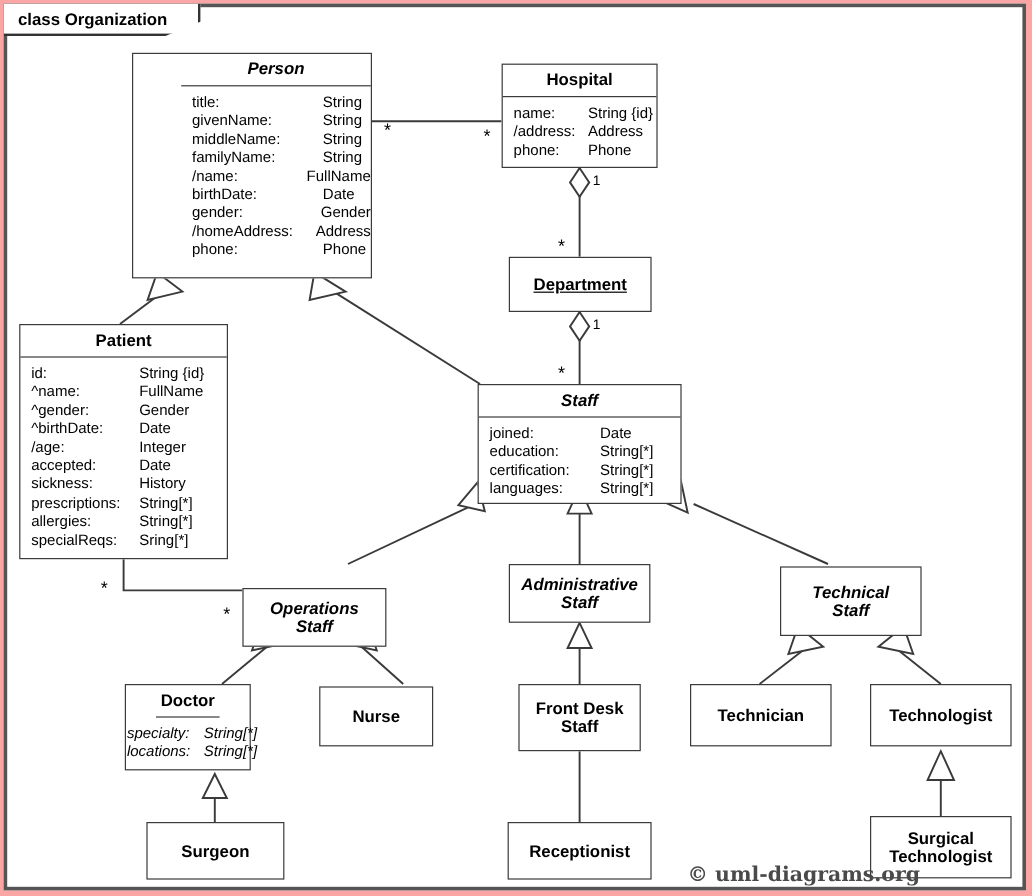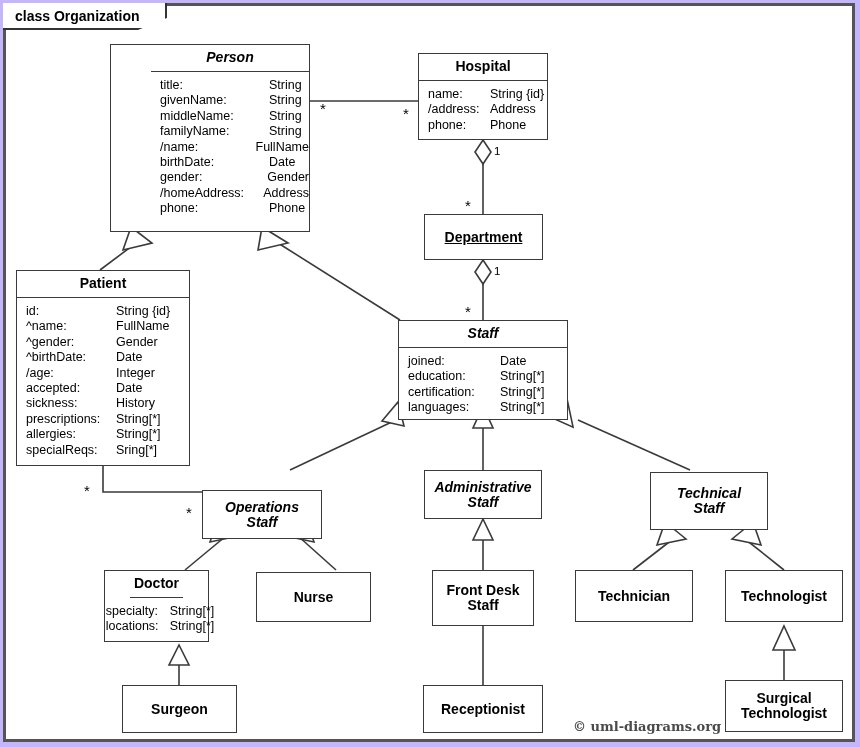--- a/index.html
+++ b/index.html
@@ -7,21 +7,21 @@
     padding: 0;
     background: #ffffff;
   }
   body {
     font-family: "Liberation Sans", sans-serif;
   }
   #canvas {
     position: relative;
     width: 860px;
     height: 747px;
-    background: #c4b5fd;
+    background: #fca5a5;
     overflow: hidden;
   }
   
   #frame {
     position: absolute;
     left: 3px;
     top: 3px;
     width: 852px;
     height: 739px;
     border: 3px solid #555555;
@@ -113,21 +113,21 @@
     line-height: 11px;
   }
   .mult.star {
     font-size: 15px;
     line-height: 9px;
   }
   
   #copyright {
     position: absolute;
     font-family: "DejaVu Serif", serif;
-    font-size: 13px;
+    font-size: 17px;
     font-weight: bold;
     color: #4a4a4a;
     white-space: nowrap;
     z-index: 6;
   }
 </style>
 </head>
 <body>
 
 <div id="canvas">
@@ -264,27 +264,27 @@
 Staff</div>
   </div>
 
   <div class="cls abstract center-name" style="left:650px; top:472px; width:118px; height:58px;">
     <div class="cls-name">Technical
 Staff</div>
   </div>
 
   <div class="cls has-attrs doctor" style="left:104px; top:570px; width:105px; height:72px;align-items:center;">
     <div class="cls-name">Doctor</div>
-    <div class="attrs" style="padding-left:7px;">
+    <div class="attrs" style="padding-left:7px;font-style:italic;">
       <div class="attr"><span class="aname">specialty:</span><span class="atype">String[*]</span></div>
       <div class="attr"><span class="aname">locations:</span><span class="atype">String[*]</span></div>
     </div>
   </div>
 
-  <div class="cls center-name" style="left:256px; top:572px; width:115px; height:50px;">
+  <div class="cls center-name" style="left:266px; top:572px; width:95px; height:50px;">
     <div class="cls-name">Nurse</div>
   </div>
 
   <div class="cls center-name" style="left:432px; top:570px; width:102px; height:56px;">
     <div class="cls-name">Front Desk
 Staff</div>
   </div>
 
   <div class="cls center-name" style="left:575px; top:570px; width:118px; height:52px;">
     <div class="cls-name">Technician</div>

